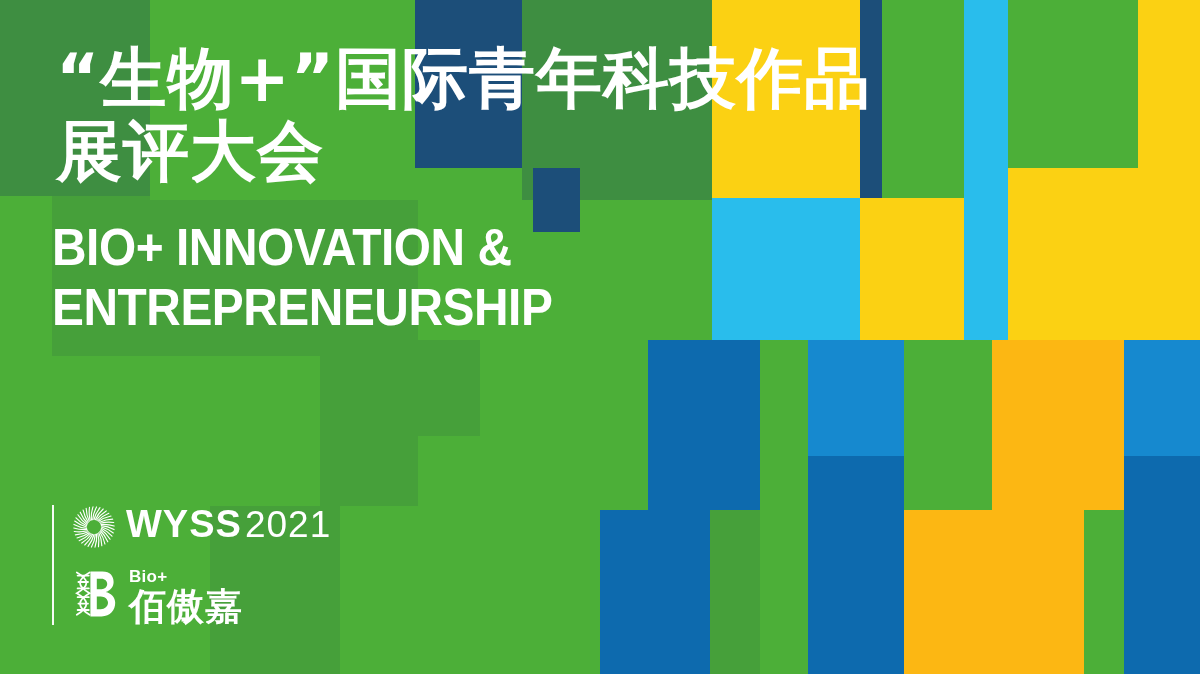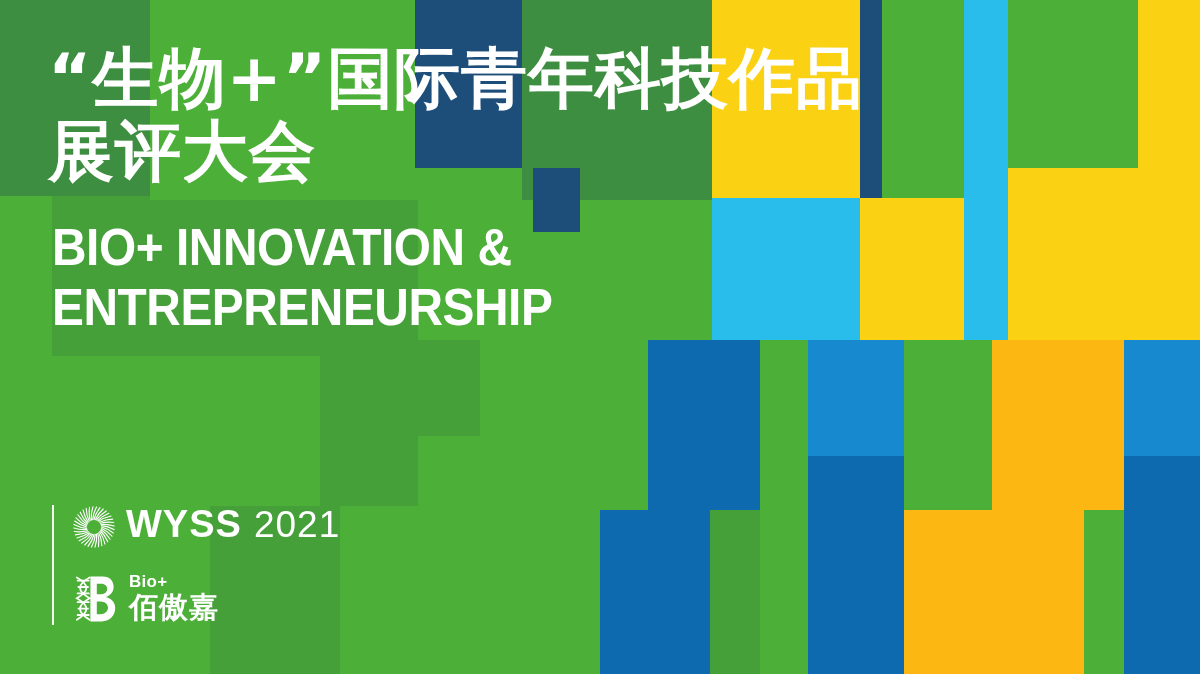--- a/index.html
+++ b/index.html
@@ -7,21 +7,21 @@
     position:relative;width:1200px;height:674px;overflow:hidden;
     background:#4CAF38;
     font-family:"Liberation Sans","DejaVu Sans",sans-serif;
   }
   .mosaic{position:absolute;inset:0;}
   .blk{position:absolute;}
 
   
   .content{position:absolute;inset:0;}
   .title-cn{
-    position:absolute;left:48px;top:42px;width:950px;
+    position:absolute;left:56px;top:42px;width:950px;
     color:#ffffff;font-size:66px;line-height:73px;
     font-weight:700;letter-spacing:1px;
     font-family:"DejaVu Sans","Liberation Sans",sans-serif;
     white-space:pre-line;
   }
   .title-en{
     position:absolute;left:52px;top:217px;width:760px;
     color:#ffffff;font-size:52px;line-height:60px;
     font-weight:700;letter-spacing:-0.5px;
     transform:scaleX(0.92);transform-origin:left top;
@@ -32,27 +32,27 @@
   
   .logo-area{position:absolute;left:52px;top:505px;height:120px;display:flex;}
   .logo-rule{width:2px;background:#ffffff;opacity:.95;margin-right:18px;height:120px;}
   .logo-stack{display:flex;flex-direction:column;justify-content:space-between;height:120px;}
   .logo-row{display:flex;align-items:flex-start;}
 
   .wyss-row{gap:10px;}
   .wyss-mark{width:44px;height:44px;flex:0 0 44px;}
   .wyss-text{display:flex;align-items:baseline;color:#fff;}
   .wyss-name{font-size:38px;font-weight:700;letter-spacing:1px;line-height:38px;}
-  .wyss-year{font-size:37px;font-weight:300;letter-spacing:1px;line-height:38px;margin-left:12px;}
+  .wyss-year{font-size:37px;font-weight:300;letter-spacing:1px;line-height:38px;margin-left:3px;}
 
   .bio-row{gap:9px;margin-top:8px;}
   .bio-mark{width:48px;height:52px;flex:0 0 48px;}
   .bio-text{display:flex;flex-direction:column;color:#fff;line-height:1;}
   .bio-sup{font-size:17px;font-weight:700;letter-spacing:.3px;margin-bottom:3px;}
-  .bio-cn{font-size:29px;font-weight:700;letter-spacing:1px;
+  .bio-cn{font-size:37px;font-weight:700;letter-spacing:1px;
           font-family:"DejaVu Sans","Liberation Sans",sans-serif;}
 </style>
 </head>
 <body>
 
 <div class="stage">
 
   <div class="mosaic" id="mosaic">
       <div class="blk" style="left: 0px; top: 0px; width: 150px; height: 196px; background: rgb(62, 142, 65);"></div>
       <div class="blk" style="left: 150px; top: 0px; width: 265px; height: 200px; background: rgb(76, 175, 56);"></div>

